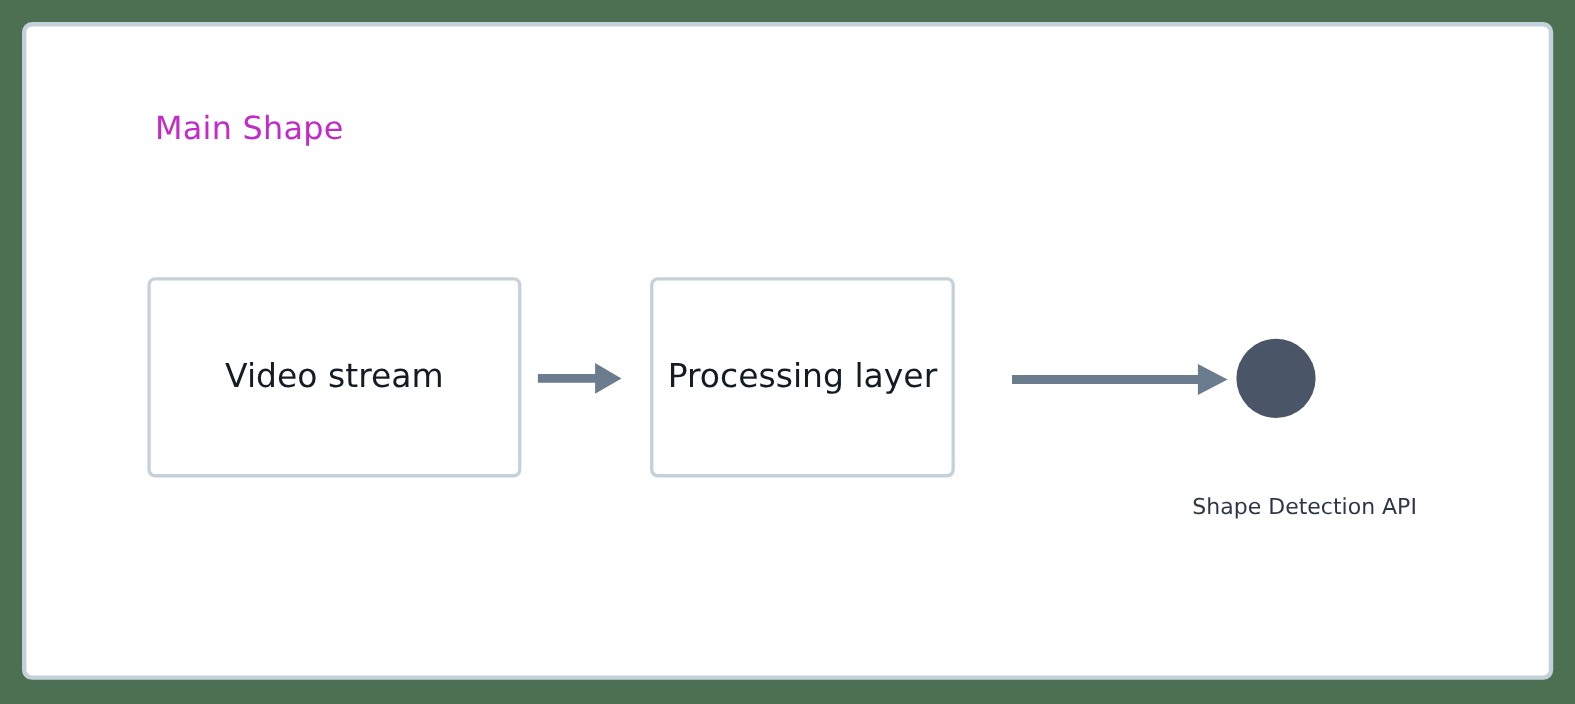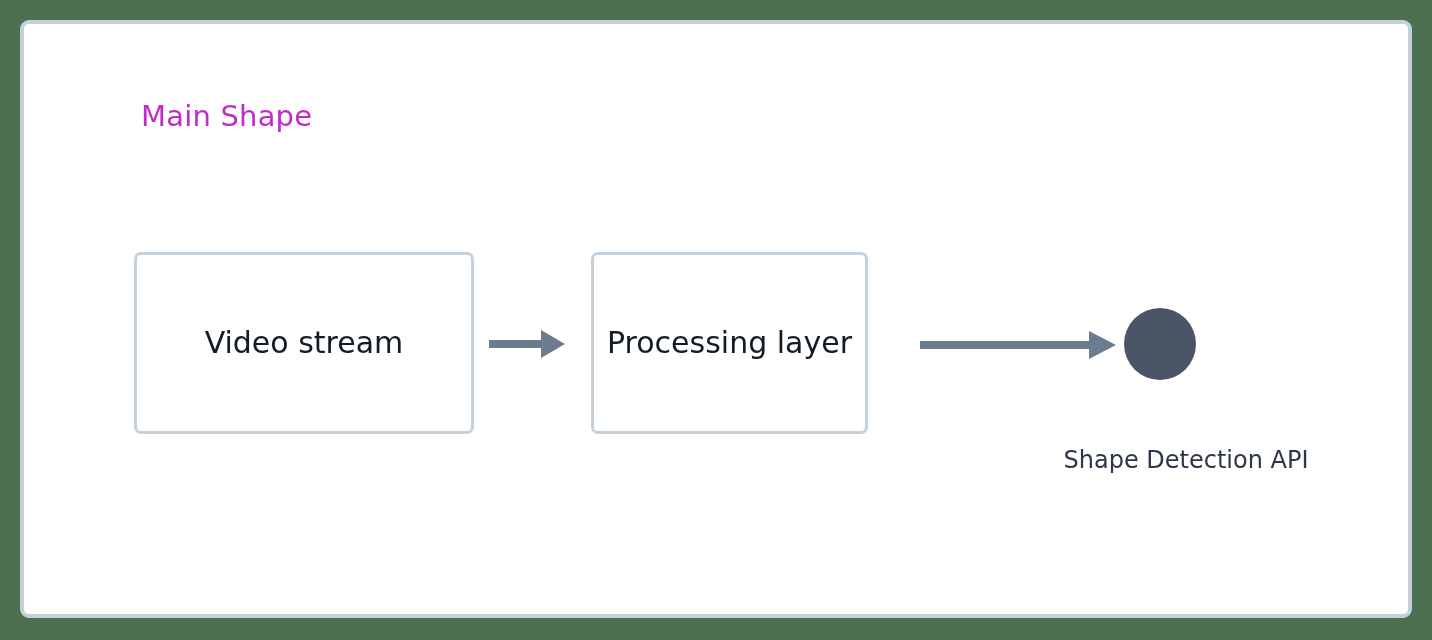--- a/index.html
+++ b/index.html
@@ -92,21 +92,21 @@
     height: 72px;
     border-radius: 50%;
     background: #4a5568;
   }
   #api-label {
     position: absolute;
     left: 1004px;
     top: 418px;
     width: 316px;
     text-align: center;
-    font-size: 24px;
+    font-size: 20px;
     line-height: 36px;
     color: #2d3748;
     white-space: nowrap;
   }
 </style>
 </head>
 <body>
 
 <div id="stage">
 

